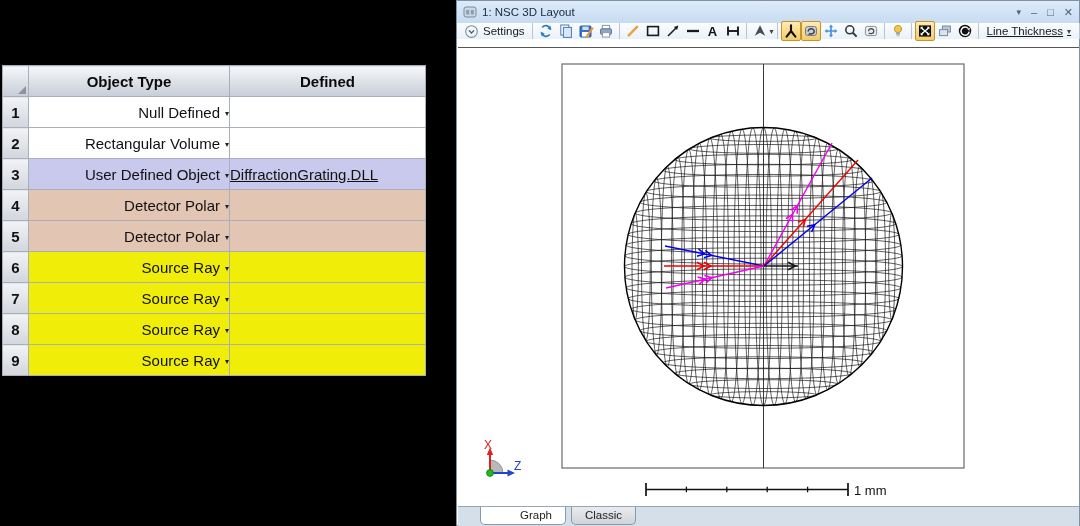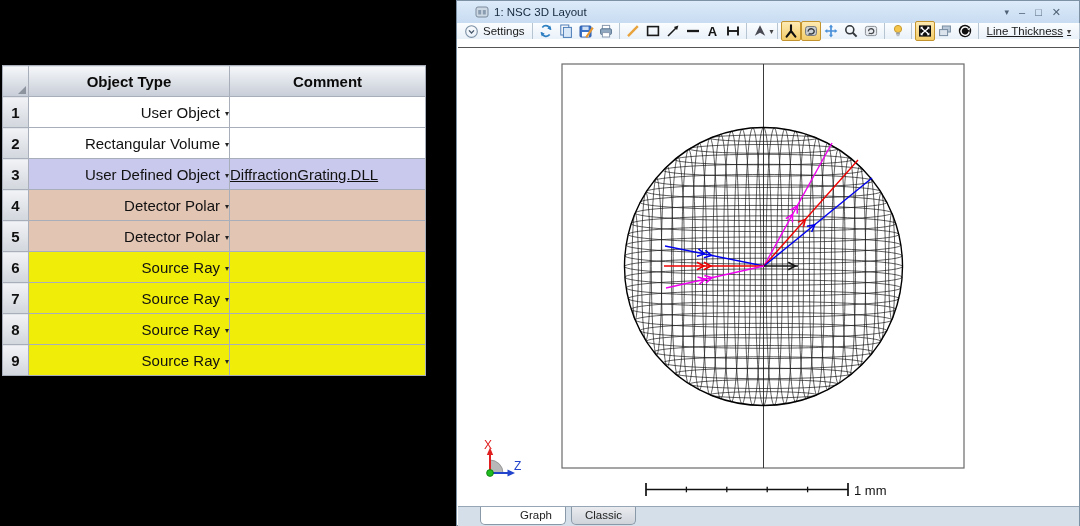--- a/index.html
+++ b/index.html
@@ -21,21 +21,21 @@
   .caret{font-size:8px;margin-left:5px;position:relative;top:-2px;color:#222;}
   .corner{position:relative;}
   .corner:after{content:"";position:absolute;right:2px;bottom:2px;width:0;height:0;
           border-left:8px solid transparent;border-bottom:8px solid #8d949e;}
 
   
   .window{position:absolute;left:456px;top:0;width:624px;height:526px;background:#fff;
           border:1px solid #7e92a6;box-sizing:border-box;}
   .titlebar{position:absolute;left:0;top:0;right:0;height:22px;
           background:linear-gradient(#ddebfa,#c7dbf1);border-bottom:1px solid #aebfd2;
-          display:flex;align-items:center;padding:0 18px;font-size:11.5px;color:#15293d;}
+          display:flex;align-items:center;padding:0 6px;font-size:11.5px;color:#15293d;}
   .titlebar .title{margin-left:5px;}
   .wincontrols{margin-left:auto;display:flex;gap:10px;color:#4f6175;font-size:11px;
           align-items:center;}
   .wincontrols span{cursor:default;}
   .toolbar{position:absolute;left:0;top:22px;right:0;height:16px;
           background:linear-gradient(#fbfdfe,#e9f1f9);display:flex;align-items:center;
           padding:0 3px;box-sizing:border-box;}
   .tbtn{width:20px;height:20px;display:flex;align-items:center;justify-content:center;
           border-radius:2px;flex:0 0 auto;}
   .tbtn.active{background:linear-gradient(#fdeab2,#f3cc69);border:1px solid #c3932e;
@@ -65,27 +65,27 @@
 <table class="editor">
   <colgroup>
       <col class="col-num">
       <col class="col-type">
       <col class="col-comment">
     </colgroup>
   <thead>
     <tr>
       <th class="corner"></th>
       <th>Object Type</th>
-      <th>Comment</th>
+      <th>Defined</th>
     </tr>
   </thead>
   <tbody>
       <tr style="background: rgb(255, 255, 255);">
         <td class="rownum">1</td>
-        <td class="typecell"><span>User Object</span><span class="caret">▾</span></td>
+        <td class="typecell"><span>Null Defined</span><span class="caret">▾</span></td>
         <td class="commentcell"></td>
       </tr>
       <tr style="background: rgb(255, 255, 255);">
         <td class="rownum">2</td>
         <td class="typecell"><span>Rectangular Volume</span><span class="caret">▾</span></td>
         <td class="commentcell"></td>
       </tr>
       <tr style="background: rgb(201, 201, 238);">
         <td class="rownum">3</td>
         <td class="typecell"><span>User Defined Object</span><span class="caret">▾</span></td>

